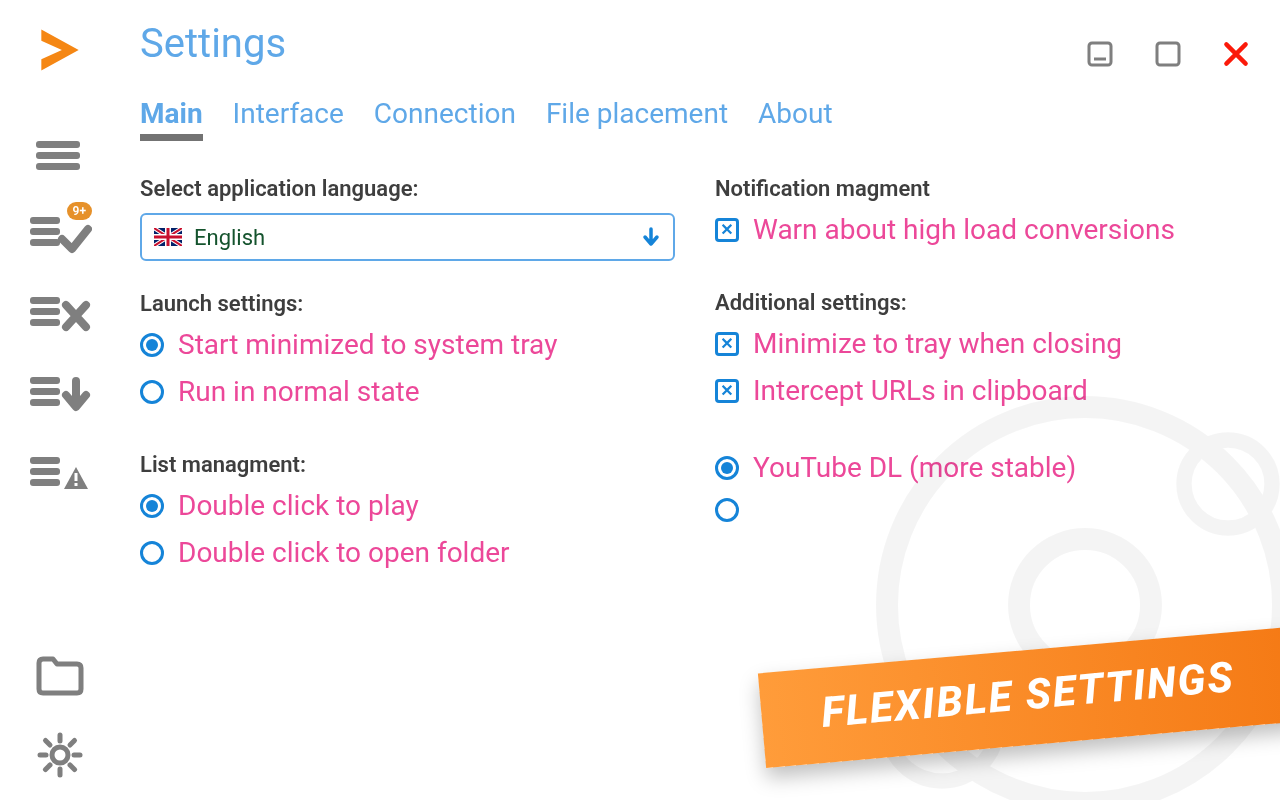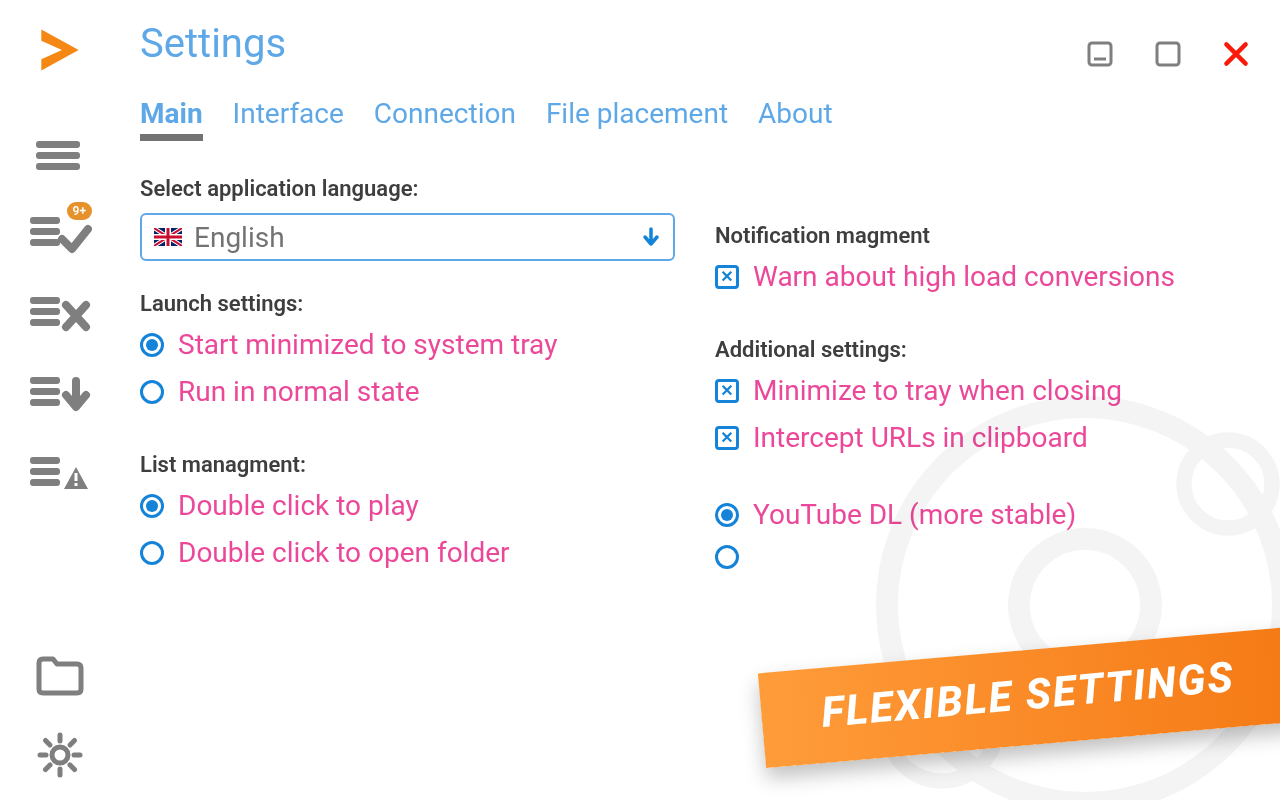--- a/index.html
+++ b/index.html
@@ -101,21 +101,20 @@
   }
   .panels {
     display: flex;
     gap: 40px;
   }
   .col {
     flex: 1;
     display: flex;
     flex-direction: column;
     gap: 30px;
-    justify-content: flex-end;
   }
   .section-title {
     font-size: 22px;
     font-weight: 600;
     color: #3e3e3e;
     margin-bottom: 12px;
   }
   .select-box {
     border: 2px solid #5fa8e8;
     border-radius: 6px;
@@ -127,22 +126,22 @@
     gap: 12px;
   }
   .flag {
     width: 28px;
     height: 18px;
     position: relative;
     flex-shrink: 0;
   }
   .select-label {
     flex: 1;
-    font-size: 28px;
-    color: #737373;
+    font-size: 22px;
+    color: #14532d;
   }
   .option-row {
     display: flex;
     align-items: center;
     gap: 14px;
     margin-bottom: 14px;
     cursor: pointer;
   }
   .radio {
     width: 24px;

